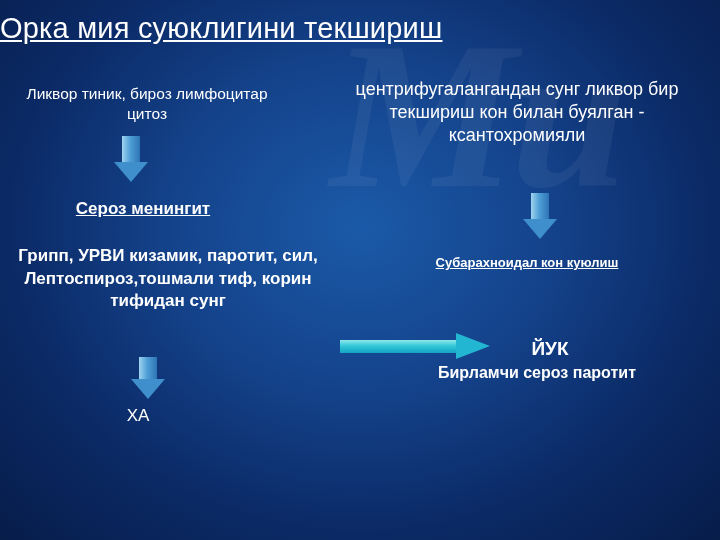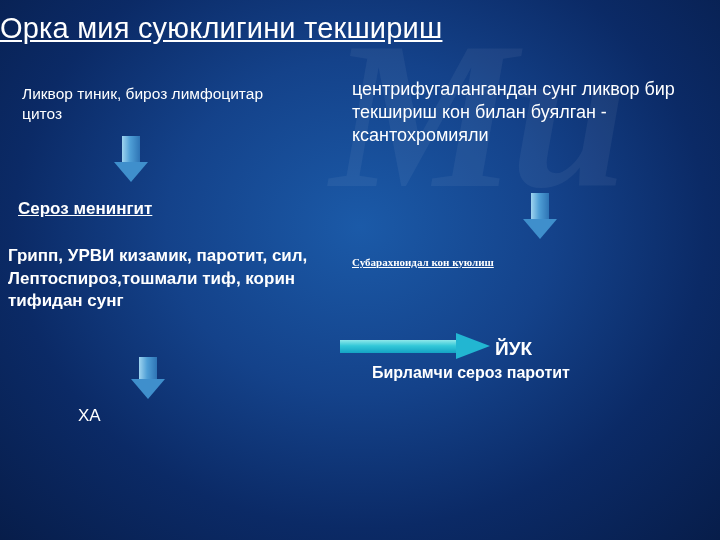--- a/index.html
+++ b/index.html
@@ -53,21 +53,21 @@
     width: 720px;
     text-align: left;
     font-size: 29px;
     font-weight: normal;
     text-decoration: underline;
     letter-spacing: 0.2px;
   }
 
   .tb {
     position: absolute;
-    text-align: left;
+    text-align: center;
     line-height: 1.28;
   }
 
   
   #likvor {
     left: 22px;
     top: 84px;
     width: 250px;
     font-size: 15.5px;
   }
@@ -108,24 +108,23 @@
   #centrifuga {
     left: 352px;
     top: 78px;
     width: 330px;
     font-size: 18px;
   }
   #suba {
     left: 352px;
     top: 255px;
     width: 350px;
-    font-size: 11px;
+    font-size: 13px;
     font-weight: bold;
     text-decoration: underline;
-    font-family: Liberation Serif, serif;
   }
   #yuk {
     left: 495px;
     top: 337px;
     width: 110px;
     font-size: 19px;
     font-weight: bold;
   }
   #birlamchi {
     left: 372px;

